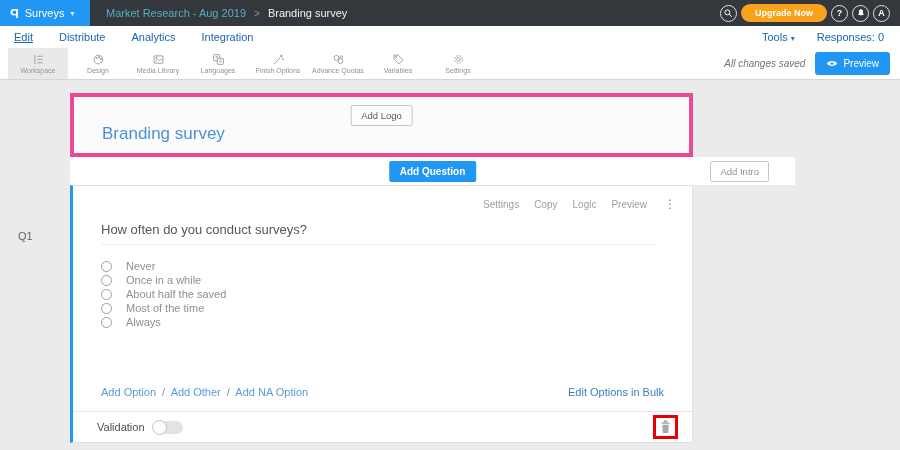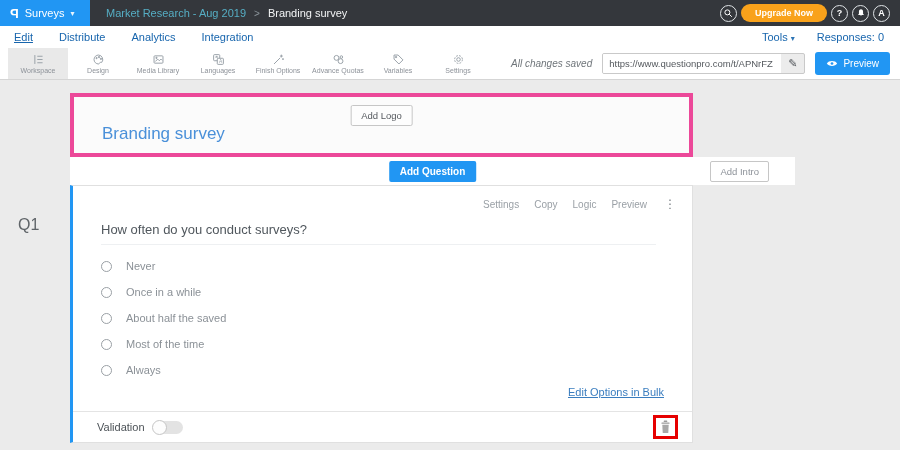--- a/index.html
+++ b/index.html
@@ -50,21 +50,21 @@
     padding:4px 6px; background:#fff; font-family:"Liberation Sans", sans-serif; }
   .pencil-btn { display:flex; align-items:center; padding:0 7px; color:#55595e;
     font-size:11px; cursor:pointer; }
   .preview-btn { background:#2196f3; border:none; color:#fff; font-size:10px;
     padding:6px 11px; border-radius:3px; display:flex; align-items:center; gap:5px;
     cursor:pointer; font-family:"Liberation Sans", sans-serif; }
   .preview-btn svg { fill:#fff; }
 
   
   .main { position:relative; height:370px; background:#ebebeb; }
-  .q-label { position:absolute; left:18px; top:136px; font-size:16px; color:#5f6468; }
+  .q-label { position:absolute; left:18px; top:150px; font-size:11px; color:#5f6468; }
 
   .header-card { position:absolute; left:70px; top:13px; width:623px; height:64px;
     background:#fbfbfb; border:4px solid #ec4899; }
   .add-logo-btn { position:absolute; top:8px; left:50%; transform:translateX(-50%);
     background:#fdfdfd; border:1px solid #c6c6c6; border-radius:2px; color:#55595e;
     font-size:9.5px; padding:4px 10px; cursor:pointer; font-family:"Liberation Sans", sans-serif; }
   .survey-title { position:absolute; left:28px; bottom:9px; font-size:17px; color:#4a90d9; }
 
   .band { position:absolute; left:70px; top:77px; width:725px; height:28px; background:#fff; }
   .add-question-btn { position:absolute; top:4px; left:50%; transform:translateX(-50%);
@@ -75,29 +75,29 @@
     padding:4px 9px; cursor:pointer; font-family:"Liberation Sans", sans-serif; }
 
   .question-card { position:absolute; left:70px; top:105px; width:623px; height:258px;
     background:#fff; border:1px solid #e0e0e0; border-left:3px solid #2196f3; }
   .q-actions { position:absolute; top:11px; right:16px; display:flex; align-items:center;
     gap:15px; font-size:10px; color:#9aa0a6; }
   .q-action { cursor:pointer; }
   .more-btn { font-size:12px; color:#7a8085; cursor:pointer; margin-left:2px; }
   .q-text { position:absolute; left:28px; top:36px; right:36px; font-size:13px;
     color:#50575d; padding-bottom:7px; border-bottom:1px solid #eef0f2; cursor:text; }
-  .options { position:absolute; left:28px; top:74px; display:flex; flex-direction:column; gap:14px; }
+  .options { position:absolute; left:28px; top:74px; display:flex; flex-direction:column; gap:2px; }
   .option-row { display:flex; align-items:center; gap:14px; cursor:pointer; }
   .radio { width:11px; height:11px; border:1px solid #9aa0a5; border-radius:50%;
     background:#fff; flex:0 0 auto; }
   .option-label { font-size:11px; color:#8b9197; }
   .add-links { position:absolute; left:28px; top:200px; font-size:11px; color:#5b9bd5; }
   .add-link { cursor:pointer; }
   .link-sep { color:#5b9bd5; margin:0 3px; }
-  .bulk-link { position:absolute; right:28px; top:200px; font-size:11px; color:#3a7dbf; cursor:pointer;text-decoration:underline; }
+  .bulk-link { position:absolute; right:28px; top:200px; font-size:11px; color:#3a7dbf; cursor:pointer; }
   .q-footer { position:absolute; left:0; right:0; bottom:0; height:31px;
     border-top:1px solid #e4e4e4; display:flex; align-items:center;
     padding:0 14px 0 24px; }
   .validation-label { font-size:11px; color:#4c5257; margin-right:8px; }
   .toggle { width:30px; height:13px; border-radius:7px; background:#e3e3e3;
     position:relative; cursor:pointer; }
   .toggle .knob { position:absolute; left:-1px; top:-1px; width:15px; height:15px;
     border-radius:50%; background:#fdfdfd; border:1px solid #c5c5c5; }
   .trash-wrap { margin-left:auto; border:3px solid #e60000; padding:2px 4px;
     display:flex; align-items:center; cursor:pointer; }
@@ -213,26 +213,20 @@
   </div>
   <div class="tool-item">
     <svg width="13" height="13" viewBox="0 0 16 16">
       <circle cx="8" cy="8" r="2.2"></circle>
       <circle cx="8" cy="8" r="4.8" stroke-dasharray="2.2 1.6"></circle>
     </svg>
     <span class="tool-label">Settings</span>
   </div>
   <div class="toolbar-right">
     <span class="saved-label">All changes saved</span>
-    <span class="url-group">
-      <input class="url-input" value="https://www.questionpro.com/t/APNrFZ" style="">
-      <span class="pencil-btn">
-          <span>✎</span>
-        </span>
-    </span>
     <button class="preview-btn">
       <svg width="12" height="9" viewBox="0 0 14 10">
         <path d="M1 5 C3 1.2 11 1.2 13 5 C11 8.8 3 8.8 1 5 Z"></path>
         <circle cx="7" cy="5" r="1.6" fill="#2196f3"></circle>
       </svg>
       <span>Preview</span>
     </button>
   </div>
 </div>
 
@@ -276,20 +270,27 @@
       <div class="option-row">
         <span class="radio"></span>
         <span class="option-label">Most of the time</span>
       </div>
       <div class="option-row">
         <span class="radio"></span>
         <span class="option-label">Always</span>
       </div>
     </div>
 
+    <div class="add-links">
+      <span class="add-link">Add Option</span>
+      <span class="link-sep">/</span>
+      <span class="add-link">Add Other</span>
+      <span class="link-sep">/</span>
+      <span class="add-link">Add NA Option</span>
+    </div>
     <span class="bulk-link">Edit Options in Bulk</span>
 
     <div class="q-footer">
       <span class="validation-label">Validation</span>
       <span class="toggle">
           <span class="knob"></span>
         </span>
       <span class="trash-wrap">
         <svg width="11" height="14" viewBox="0 0 12 15">
           <rect x="4" y="0.5" width="4" height="1.5" rx="0.5" fill="#9b9b9b"></rect>

